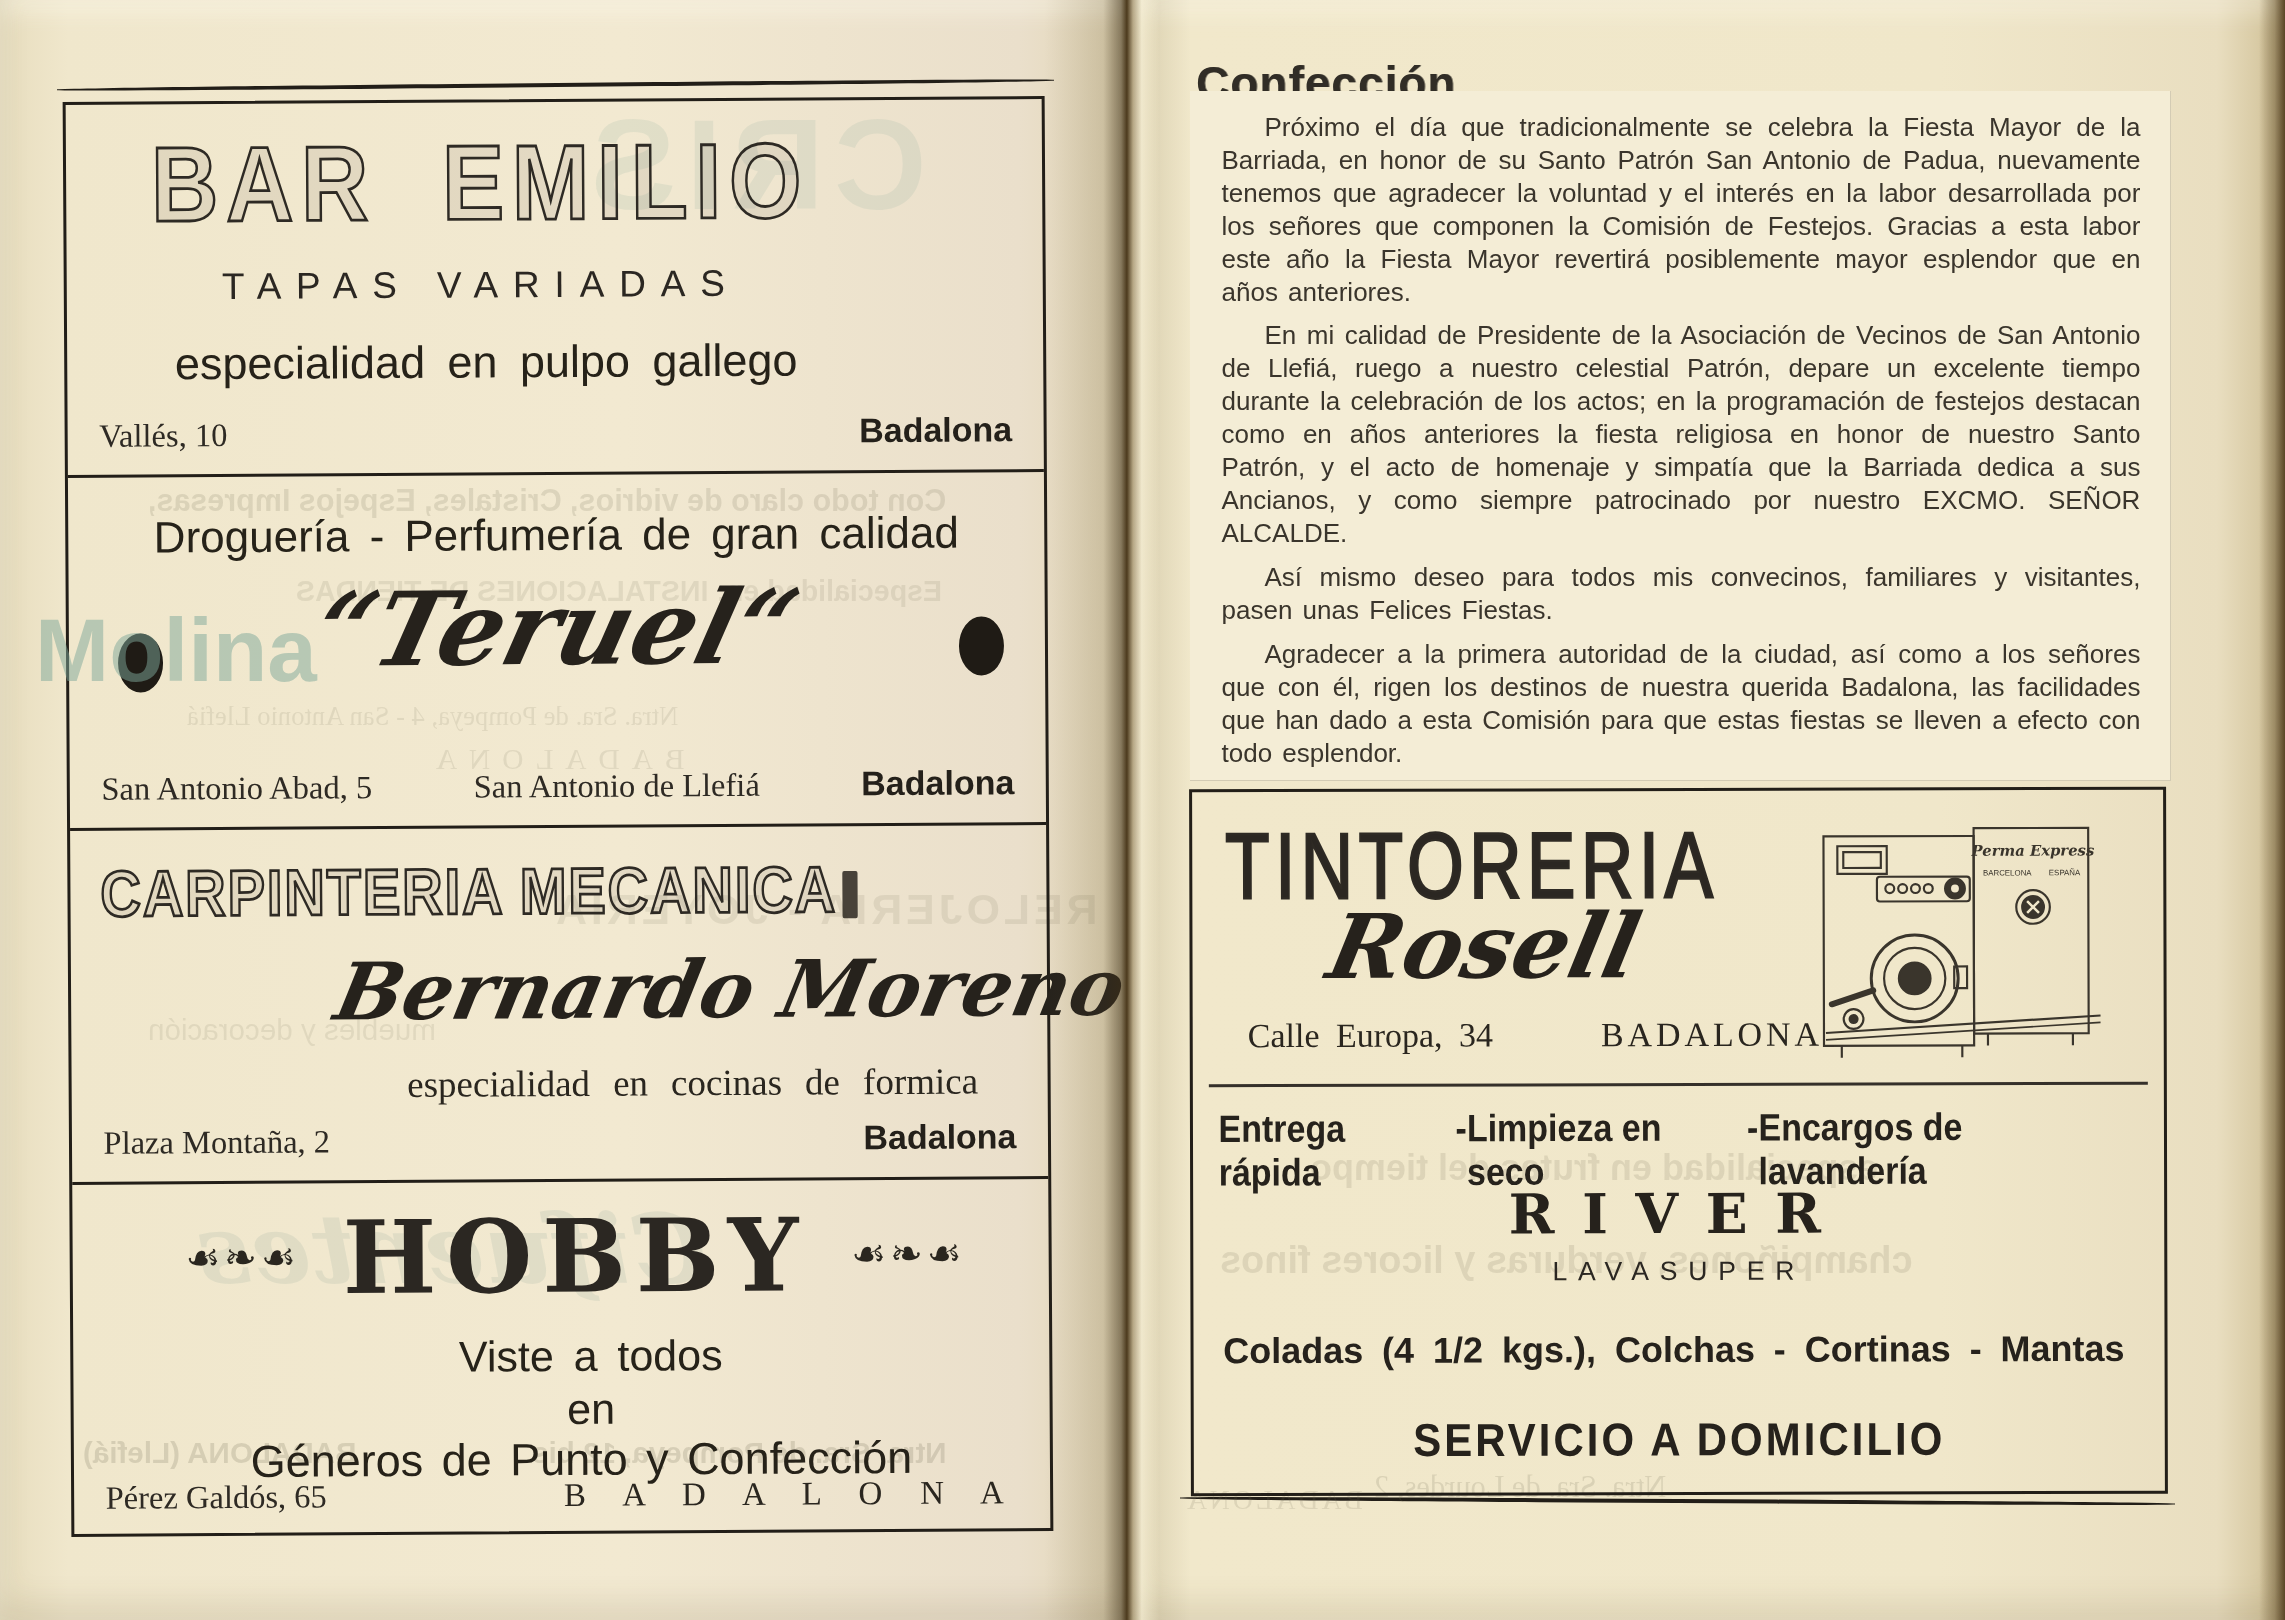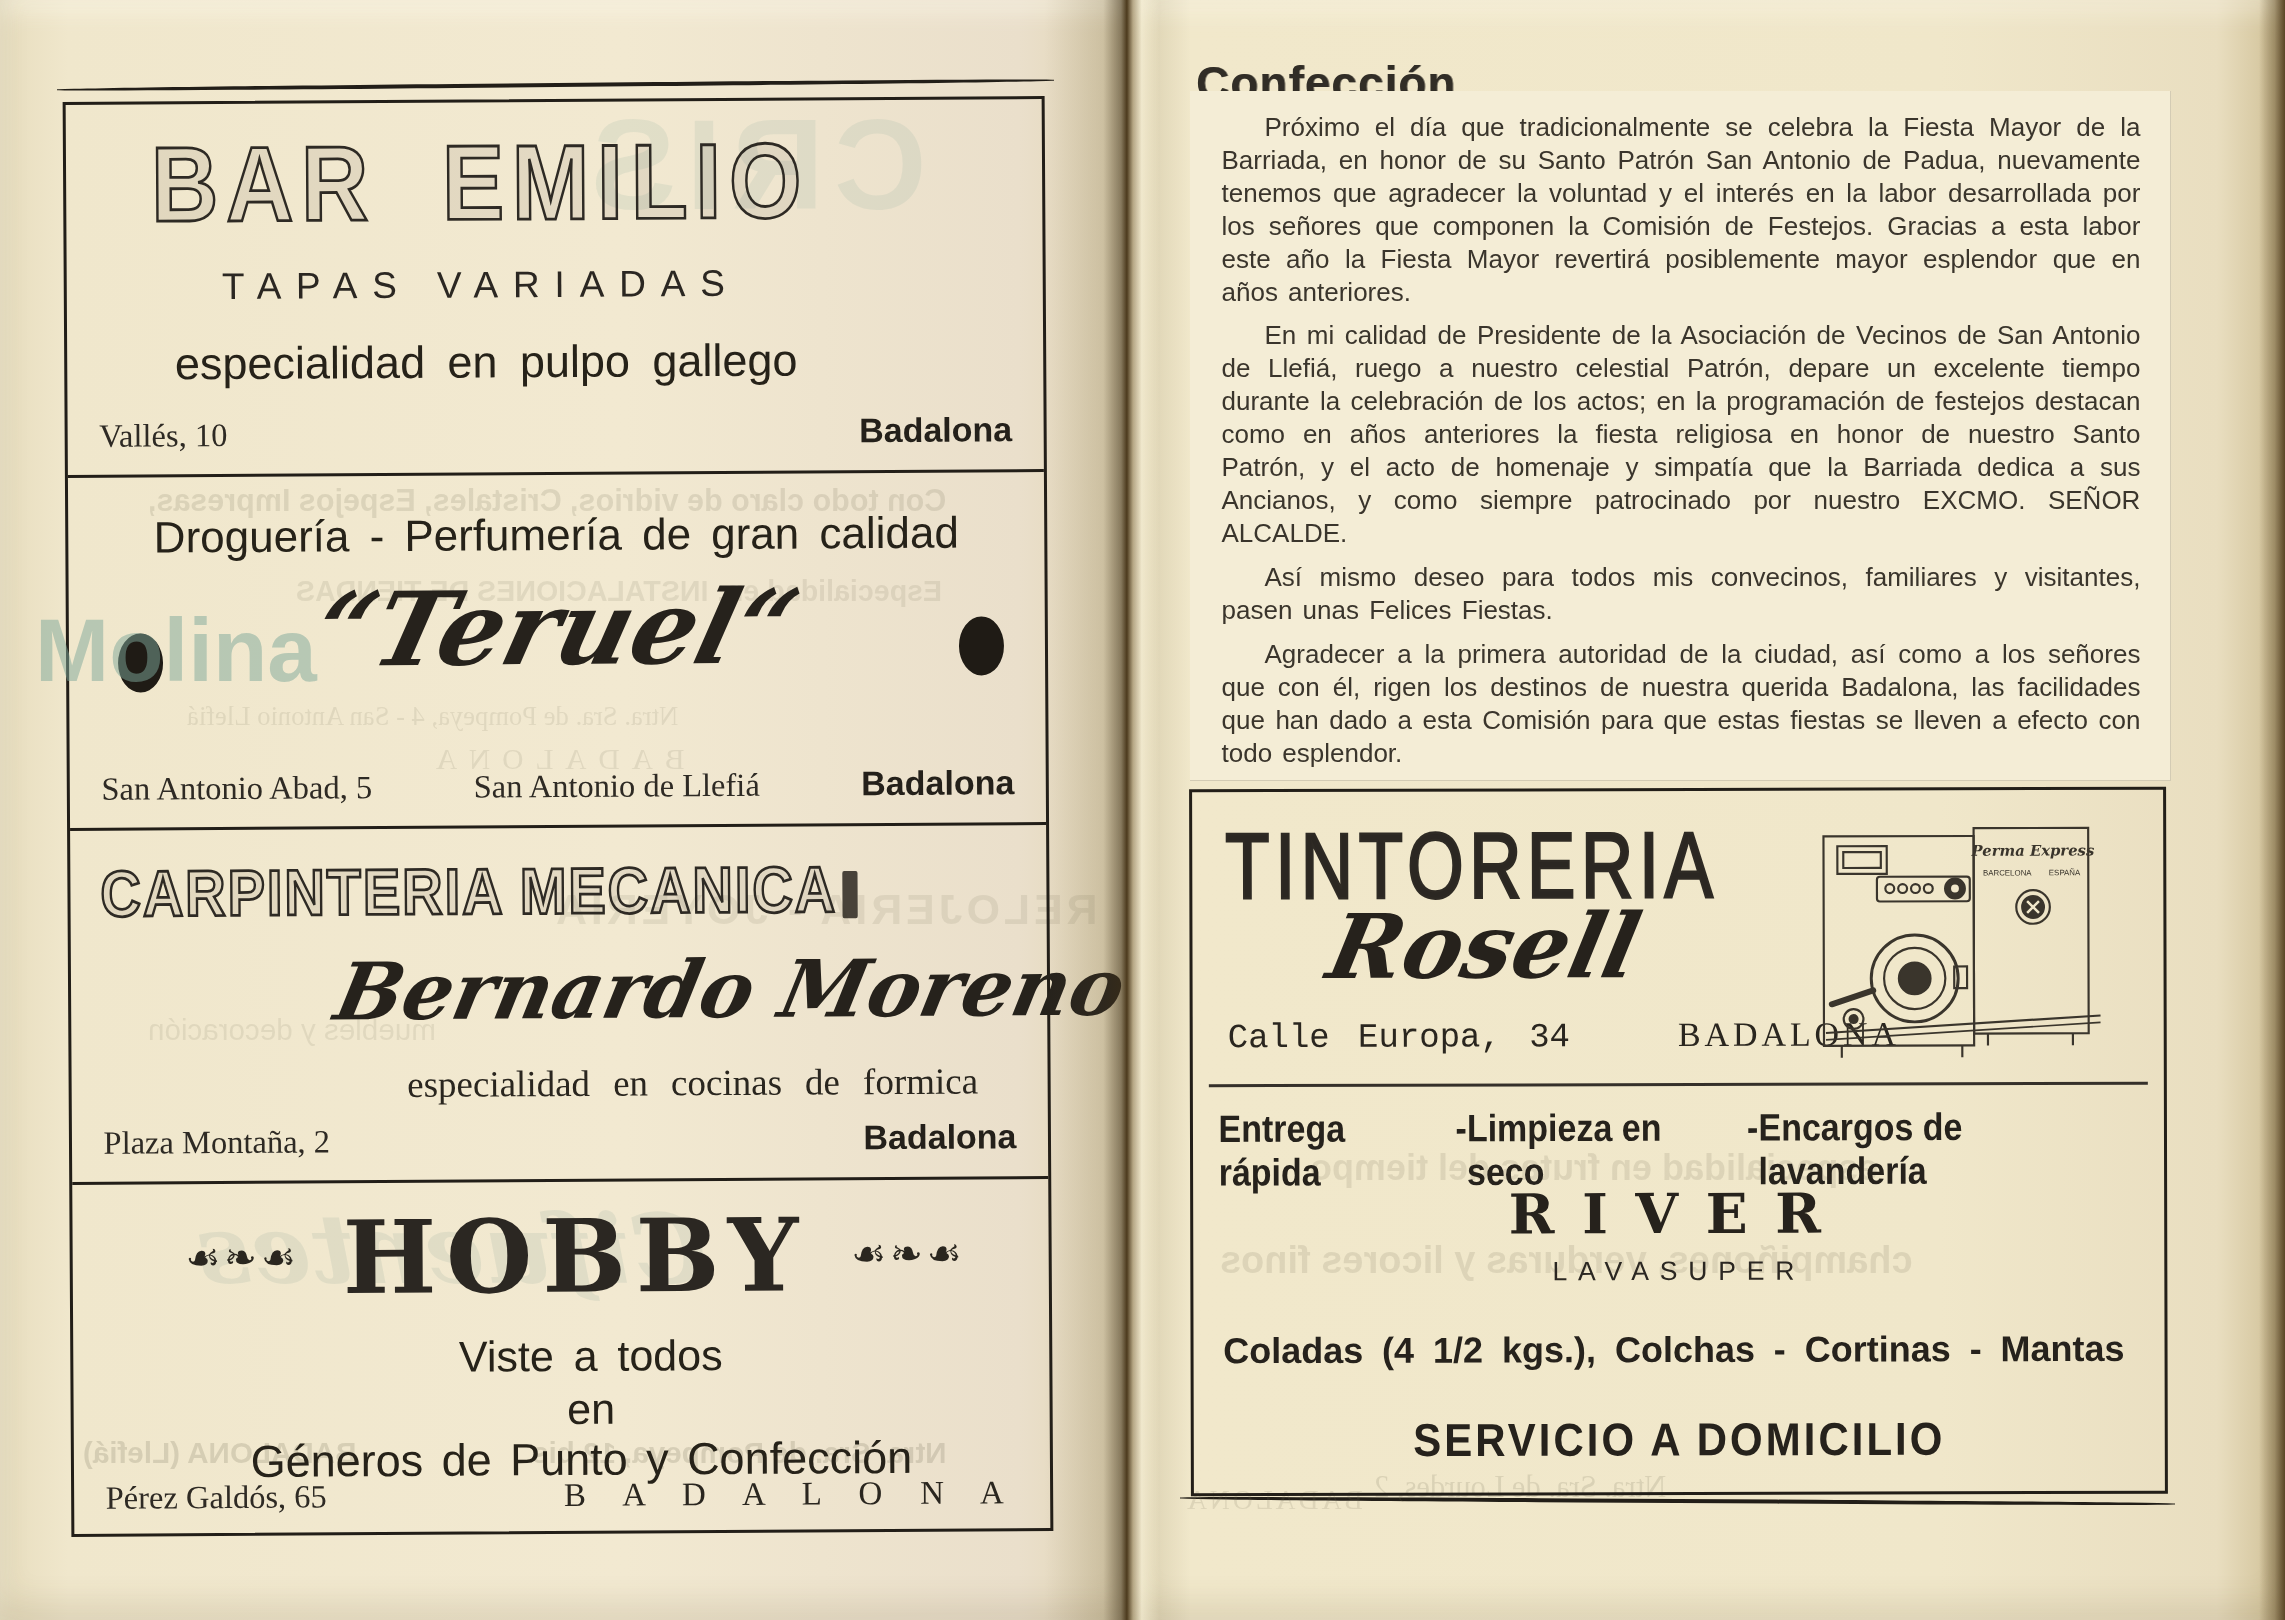--- a/index.html
+++ b/index.html
@@ -93,21 +93,21 @@
   .tint-box{position:absolute;left:57px;top:788px;width:977px;height:707px;box-sizing:border-box;
     border:3.9px solid #221e18;transform:rotate(-0.15deeg);transform:rotate(-0.15deg);z-index:3;}
   .curve-bottom{position:absolute;left:47px;top:1499px;width:995px;height:3.9px;background:#221e18;
     transform:rotate(0.35deg);border-radius:40%;}
   .tint-title{position:absolute;left:33px;top:19.7px;font-size:79px;font-weight:400;
     letter-spacing:5.9px;transform:scale(.92,1.18);transform-origin:left top;white-space:nowrap;
     -webkit-text-stroke:2.2px #2e2a24;}
   .tint-name{position:absolute;left:138px;top:102px;font-size:89px;font-weight:bold;
     transform:skewX(-12deg);color:#26221c;}
   .tint-addr-row{position:absolute;left:35px;top:225px;display:flex;gap:108px;align-items:baseline;}
-  .tint-addr{font-family:Liberation Mono, monospace;font-size:34px;word-spacing:7.9px;color:#2a261f;}
+  .tint-addr{font-family:Liberation Serif, serif;font-size:34px;word-spacing:7.9px;color:#2a261f;margin-left:20px;}
   .tint-city{font-family:"Liberation Serif",serif;font-size:34px;letter-spacing:3.9px;color:#2a261f;}
   .machine{position:absolute;left:625px;top:29.6px;width:297px;height:242px;}
   .tint-rule{position:absolute;left:15.8px;right:15.8px;top:292px;height:3px;background:#35302a;}
   .svc-row{position:absolute;left:25.6px;right:25.6px;top:315px;display:flex;
     justify-content:space-between;align-items:baseline;font-weight:bold;font-size:34px;
     color:#26221c;transform:scaleY(1.12);transform-origin:top;}
   .svc-sep{font-weight:bold;}
   .river{position:absolute;left:0;right:0;top:390px;text-align:center;
     font-family:"DejaVu Serif",serif;font-weight:bold;font-size:55px;letter-spacing:27.6px;color:#26221c;}
   .lavasuper{position:absolute;left:0;right:0;top:465px;text-align:center;

